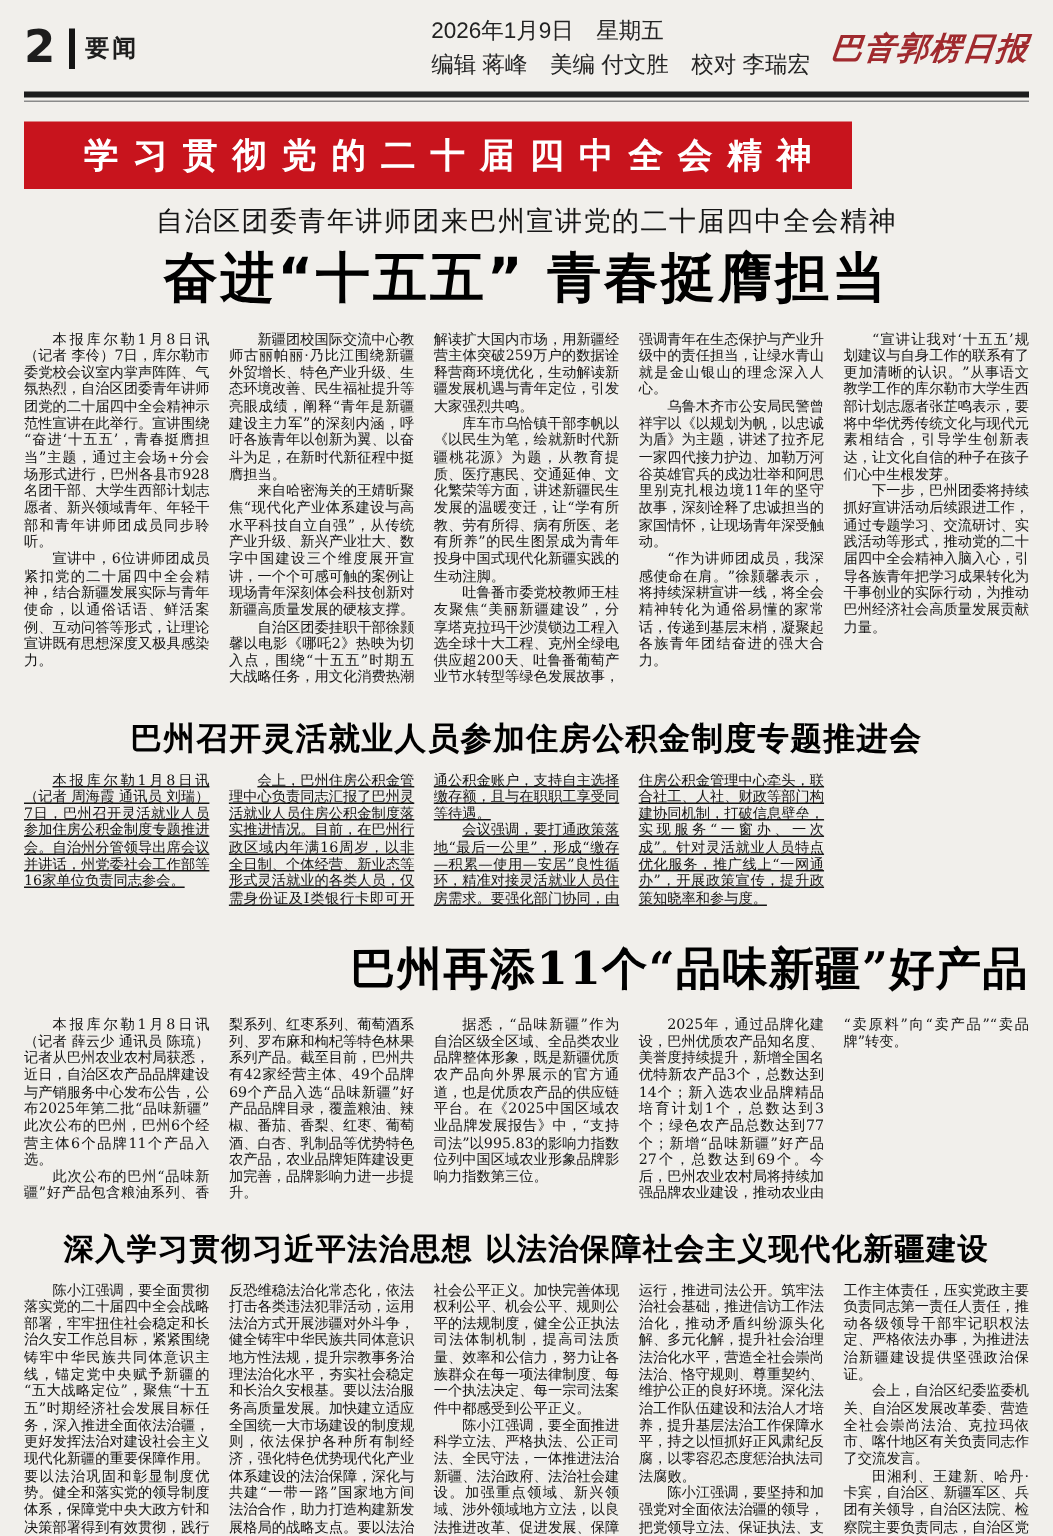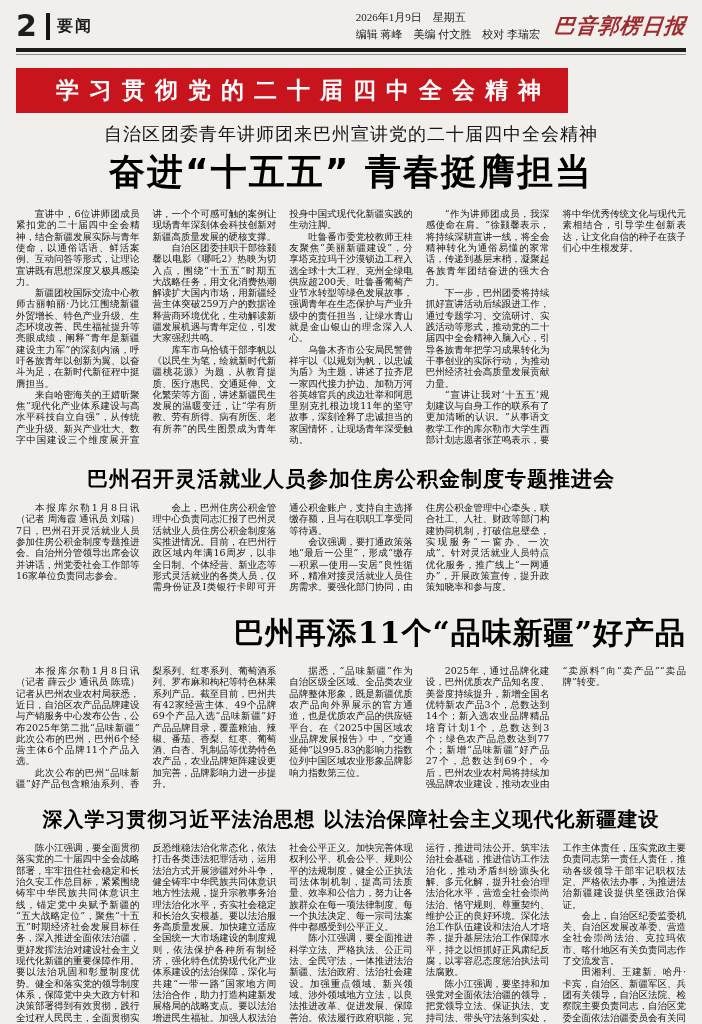--- a/index.html
+++ b/index.html
@@ -7,22 +7,22 @@
     width:702px;height:1024px;overflow:hidden;
     background:#f1efeb;color:#1d1d1d;
     font-family:"DejaVu Serif", serif;
   }
   .page{padding:0 16px;}
   
   .header{display:flex;align-items:center;padding:9px 0 5px;}
   .page-num{font-family:"DejaVu Sans",sans-serif;font-size:30px;font-weight:bold;line-height:1;}
   .vbar{width:4px;height:27px;background:#141414;margin:0 7px 0 9px;}
   .section{font-family:"DejaVu Sans",sans-serif;font-size:16px;font-weight:900;letter-spacing:2px;}
-  .header-meta{margin-left:auto;margin-right:14px;font-family:Liberation Serif, serif;
-    font-size:11px;line-height:1.55;color:#222;text-align:left;}
+  .header-meta{margin-left:auto;margin-right:14px;font-family:Liberation Sans, sans-serif;
+    font-size:15px;line-height:1.55;color:#222;text-align:left;}
   .masthead{font-size:21px;font-weight:bold;font-style:italic;
     color:var(--masthead-red,#a02a2e);transform:skewX(-6deg);letter-spacing:1px;white-space:nowrap;}
   .double-rule{border-top:4px solid #1c1c1c;border-bottom:1px solid #8a8a8a;height:2px;}
   
   .banner{
     margin:13px 0 9px;width:500px;
     background:var(--banner-red,#c8141d);color:#fff;
     font-family:"DejaVu Sans",sans-serif;font-weight:900;
     font-size:23px;letter-spacing:10px;
     padding:7px 12px 7px 40px;white-space:nowrap;
@@ -34,21 +34,21 @@
   .headline2{text-align:center;font-weight:900;font-size:21px;letter-spacing:1px;margin:13px 0 9px;color:#000;}
   .headline3{text-align:right;font-weight:900;font-size:30px;letter-spacing:1px;margin:15px 0 11px;color:#000;}
   .headline4{text-align:center;font-weight:900;font-size:20px;letter-spacing:1px;margin:13px 0 9px;color:#000;}
   
   .cols{
     column-count:5;column-gap:13px;column-fill:auto;
     text-align:justify;overflow:hidden;
     font-size:9.5px;line-height:11.3px;color:#141414;
   }
   .body1{height:244px;}
-  .body2{height:96px;}
+  .body2{height:96px;text-decoration:underline;}
   .body3{height:128px;}
   .body4{height:246px;}
   .cols p{margin:0;text-indent:2em;}
 </style>
 </head>
 <body>
 
 <div class="page">
 
   <div class="header">
@@ -62,48 +62,49 @@
     <div class="masthead">巴音郭楞日报</div>
   </div>
   <div class="double-rule"></div>
 
   <div class="banner">学习贯彻党的二十届四中全会精神</div>
 
   <article>
     <div class="kicker">自治区团委青年讲师团来巴州宣讲党的二十届四中全会精神</div>
     <h1 class="headline1">奋进“十五五”  青春挺膺担当</h1>
     <div class="cols body1">
+        <p>本报库尔勒1月8日讯（记者 李伶）7日，库尔勒市委党校会议室内掌声阵阵、气氛热烈，自治区团委青年讲师团党的二十届四中全会精神示范性宣讲在此举行。宣讲围绕“奋进‘十五五’，青春挺膺担当”主题，通过主会场+分会场形式进行，巴州各县市928名团干部、大学生西部计划志愿者、新兴领域青年、年轻干部和青年讲师团成员同步聆听。</p>
         <p>宣讲中，6位讲师团成员紧扣党的二十届四中全会精神，结合新疆发展实际与青年使命，以通俗话语、鲜活案例、互动问答等形式，让理论宣讲既有思想深度又极具感染力。</p>
         <p>新疆团校国际交流中心教师古丽帕丽·乃比江围绕新疆外贸增长、特色产业升级、生态环境改善、民生福祉提升等亮眼成绩，阐释“青年是新疆建设主力军”的深刻内涵，呼吁各族青年以创新为翼、以奋斗为足，在新时代新征程中挺膺担当。</p>
         <p>来自哈密海关的王婧昕聚焦“现代化产业体系建设与高水平科技自立自强”，从传统产业升级、新兴产业壮大、数字中国建设三个维度展开宣讲，一个个可感可触的案例让现场青年深刻体会科技创新对新疆高质量发展的硬核支撑。</p>
         <p>自治区团委挂职干部徐颢馨以电影《哪吒2》热映为切入点，围绕“十五五”时期五大战略任务，用文化消费热潮解读扩大国内市场，用新疆经营主体突破259万户的数据诠释营商环境优化，生动解读新疆发展机遇与青年定位，引发大家强烈共鸣。</p>
         <p>库车市乌恰镇干部李帆以《以民生为笔，绘就新时代新疆桃花源》为题，从教育提质、医疗惠民、交通延伸、文化繁荣等方面，讲述新疆民生发展的温暖变迁，让“学有所教、劳有所得、病有所医、老有所养”的民生图景成为青年投身中国式现代化新疆实践的生动注脚。</p>
         <p>吐鲁番市委党校教师王桂友聚焦“美丽新疆建设”，分享塔克拉玛干沙漠锁边工程入选全球十大工程、克州全绿电供应超200天、吐鲁番葡萄产业节水转型等绿色发展故事，强调青年在生态保护与产业升级中的责任担当，让绿水青山就是金山银山的理念深入人心。</p>
         <p>乌鲁木齐市公安局民警曾祥宇以《以规划为帆，以忠诚为盾》为主题，讲述了拉齐尼一家四代接力护边、加勒万河谷英雄官兵的戍边壮举和阿思里别克扎根边境11年的坚守故事，深刻诠释了忠诚担当的家国情怀，让现场青年深受触动。</p>
         <p>“作为讲师团成员，我深感使命在肩。”徐颢馨表示，将持续深耕宣讲一线，将全会精神转化为通俗易懂的家常话，传递到基层末梢，凝聚起各族青年团结奋进的强大合力。</p>
+        <p>“宣讲让我对‘十五五’规划建议与自身工作的联系有了更加清晰的认识。”从事语文教学工作的库尔勒市大学生西部计划志愿者张芷鸣表示，要将中华优秀传统文化与现代元素相结合，引导学生创新表达，让文化自信的种子在孩子们心中生根发芽。</p>
         <p>下一步，巴州团委将持续抓好宣讲活动后续跟进工作，通过专题学习、交流研讨、实践活动等形式，推动党的二十届四中全会精神入脑入心，引导各族青年把学习成果转化为干事创业的实际行动，为推动巴州经济社会高质量发展贡献力量。</p>
-        <p>“宣讲让我对‘十五五’规划建议与自身工作的联系有了更加清晰的认识。”从事语文教学工作的库尔勒市大学生西部计划志愿者张芷鸣表示，要将中华优秀传统文化与现代元素相结合，引导学生创新表达，让文化自信的种子在孩子们心中生根发芽。</p>
       </div>
   </article>
 
   <article>
     <h2 class="headline2">巴州召开灵活就业人员参加住房公积金制度专题推进会</h2>
     <div class="cols body2">
         <p>本报库尔勒1月8日讯（记者 周海霞 通讯员 刘瑞）7日，巴州召开灵活就业人员参加住房公积金制度专题推进会。自治州分管领导出席会议并讲话，州党委社会工作部等16家单位负责同志参会。</p>
         <p>会上，巴州住房公积金管理中心负责同志汇报了巴州灵活就业人员住房公积金制度落实推进情况。目前，在巴州行政区域内年满16周岁，以非全日制、个体经营、新业态等形式灵活就业的各类人员，仅需身份证及Ⅰ类银行卡即可开通公积金账户，支持自主选择缴存额，且与在职职工享受同等待遇。</p>
         <p>会议强调，要打通政策落地“最后一公里”，形成“缴存—积累—使用—安居”良性循环，精准对接灵活就业人员住房需求。要强化部门协同，由住房公积金管理中心牵头，联合社工、人社、财政等部门构建协同机制，打破信息壁垒，实现服务“一窗办、一次成”。针对灵活就业人员特点优化服务，推广线上“一网通办”，开展政策宣传，提升政策知晓率和参与度。</p>
       </div>
   </article>
 
   <article>
     <h2 class="headline3">巴州再添11个“品味新疆”好产品</h2>
     <div class="cols body3">
         <p>本报库尔勒1月8日讯（记者 薛云少 通讯员 陈琉）记者从巴州农业农村局获悉，近日，自治区农产品品牌建设与产销服务中心发布公告，公布2025年第二批“品味新疆”此次公布的巴州，巴州6个经营主体6个品牌11个产品入选。</p>
         <p>此次公布的巴州“品味新疆”好产品包含粮油系列、香梨系列、红枣系列、葡萄酒系列、罗布麻和枸杞等特色林果系列产品。截至目前，巴州共有42家经营主体、49个品牌69个产品入选“品味新疆”好产品品牌目录，覆盖粮油、辣椒、番茄、香梨、红枣、葡萄酒、白杏、乳制品等优势特色农产品，农业品牌矩阵建设更加完善，品牌影响力进一步提升。</p>
-        <p>据悉，“品味新疆”作为自治区级全区域、全品类农业品牌整体形象，既是新疆优质农产品向外界展示的官方通道，也是优质农产品的供应链平台。在《2025中国区域农业品牌发展报告》中，“交通延伸”以995.83的影响力指数位列中国区域农业形象品牌影响力指数第三位。</p>
+        <p>据悉，“品味新疆”作为自治区级全区域、全品类农业品牌整体形象，既是新疆优质农产品向外界展示的官方通道，也是优质农产品的供应链平台。在《2025中国区域农业品牌发展报告》中，“支持司法”以995.83的影响力指数位列中国区域农业形象品牌影响力指数第三位。</p>
         <p>2025年，通过品牌化建设，巴州优质农产品知名度、美誉度持续提升，新增全国名优特新农产品3个，总数达到14个；新入选农业品牌精品培育计划1个，总数达到3个；绿色农产品总数达到77个；新增“品味新疆”好产品27个，总数达到69个。今后，巴州农业农村局将持续加强品牌农业建设，推动农业由“卖原料”向“卖产品”“卖品牌”转变。</p>
       </div>
   </article>
 
   <article>
     <h2 class="headline4">深入学习贯彻习近平法治思想  以法治保障社会主义现代化新疆建设</h2>
     <div class="cols body4">
         <p>陈小江强调，要全面贯彻落实党的二十届四中全会战略部署，牢牢扭住社会稳定和长治久安工作总目标，紧紧围绕铸牢中华民族共同体意识主线，锚定党中央赋予新疆的“五大战略定位”，聚焦“十五五”时期经济社会发展目标任务，深入推进全面依法治疆，更好发挥法治对建设社会主义现代化新疆的重要保障作用。要以法治巩固和彰显制度优势。健全和落实党的领导制度体系，保障党中央大政方针和决策部署得到有效贯彻，践行全过程人民民主，全面贯彻实施宪法，在法治轨道上推进治理体系和治疆能力现代化。要以法治维护社会安全稳定。加强对“维护国家地缘安全战略屏障”的立法研究，深入推进反恐维稳法治化常态化，依法打击各类违法犯罪活动，运用法治方式开展涉疆对外斗争，健全铸牢中华民族共同体意识地方性法规，提升宗教事务治理法治化水平，夯实社会稳定和长治久安根基。要以法治服务高质量发展。加快建立适应全国统一大市场建设的制度规则，依法保护各种所有制经济，强化特色优势现代化产业体系建设的法治保障，深化与共建“一带一路”国家地方间法治合作，助力打造构建新发展格局的战略支点。要以法治增进民生福祉。加强人权法治保障，强化妇女、未成年人、老年人、残疾人权益保护，促进城乡法律服务资源均衡配置，依法整治群众身边不正之风和腐败问题。要以法治促进社会公平正义。加快完善体现权利公平、机会公平、规则公平的法规制度，健全公正执法司法体制机制，提高司法质量、效率和公信力，努力让各族群众在每一项法律制度、每一个执法决定、每一宗司法案件中都感受到公平正义。</p>
         <p>陈小江强调，要全面推进科学立法、严格执法、公正司法、全民守法，一体推进法治新疆、法治政府、法治社会建设。加强重点领域、新兴领域、涉外领域地方立法，以良法推进改革、促进发展、保障善治。依法履行政府职能，完善行政执法监督体系，提升严格规范公正文明执法水平。坚持司法为民，提高司法裁判公正性、稳定性、权威性，深化司法体制改革，规范司法权力运行，推进司法公开。筑牢法治社会基础，推进信访工作法治化，推动矛盾纠纷源头化解、多元化解，提升社会治理法治化水平，营造全社会崇尚法治、恪守规则、尊重契约、维护公正的良好环境。深化法治工作队伍建设和法治人才培养，提升基层法治工作保障水平，持之以恒抓好正风肃纪反腐，以零容忍态度惩治执法司法腐败。</p>
         <p>陈小江强调，要坚持和加强党对全面依法治疆的领导，把党领导立法、保证执法、支持司法、带头守法落到实处，认真贯彻《中国共产党领导全面依法治国工作条例》，健全完善全面依法治疆工作机制，推动法治建设任务落地见效。各级党委（党组）要履行法治工作主体责任，压实党政主要负责同志第一责任人责任，推动各级领导干部牢记职权法定、严格依法办事，为推进法治新疆建设提供坚强政治保证。</p>

